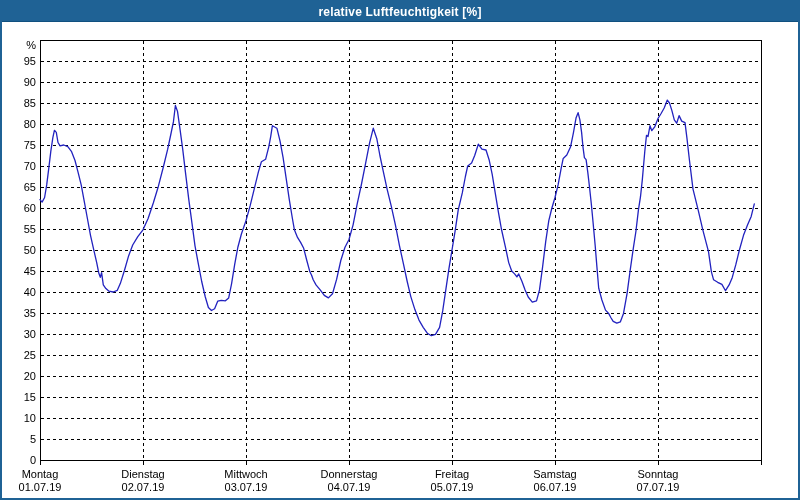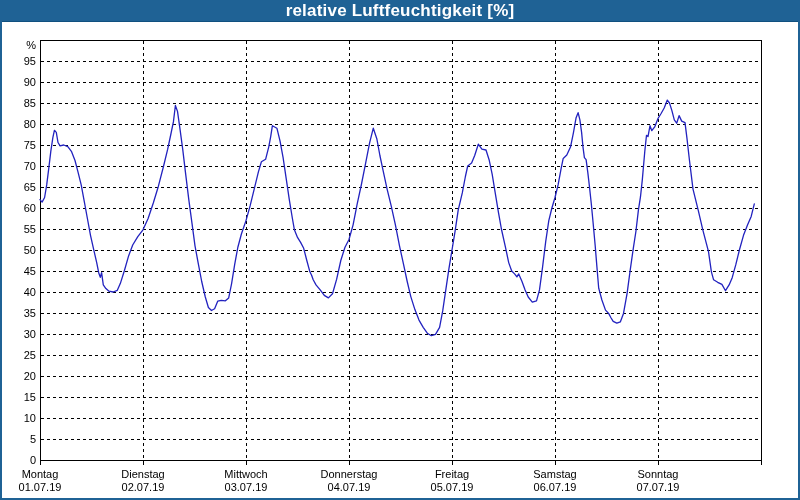--- a/index.html
+++ b/index.html
@@ -6,21 +6,21 @@
   .window{
     position:relative;width:800px;height:500px;box-sizing:border-box;
     border-style:solid;border-width:0 2px 2px 2px;border-color:#1f6295;
     background:#fff;font-family:"Liberation Sans",sans-serif;overflow:hidden;
   }
   .titlebar{
     height:21px;line-height:21px;text-align:center;
     background:#1f6295;border-bottom:1px solid #10507f;
   }
   .titlebar .title{
-    color:#ffffff;font-size:17px;font-weight:bold;
+    color:#ffffff;font-size:12px;font-weight:bold;
     font-family:"Liberation Sans",sans-serif;letter-spacing:0.2px;
   }
   .chart-wrap{position:relative;width:796px;height:474px;background:#fff;}
   svg{display:block;}
   .grid{stroke:#000;stroke-width:1;stroke-dasharray:3 3;shape-rendering:crispEdges;}
   .frame{fill:none;stroke:#000;stroke-width:1;shape-rendering:crispEdges;}
   .tick{stroke:#000;stroke-width:1;shape-rendering:crispEdges;}
   text{font-family:"Liberation Sans",sans-serif;font-size:11px;fill:#000;}
   .series{fill:none;stroke-width:1.3;stroke-linejoin:round;stroke-linecap:round;}
 </style>

